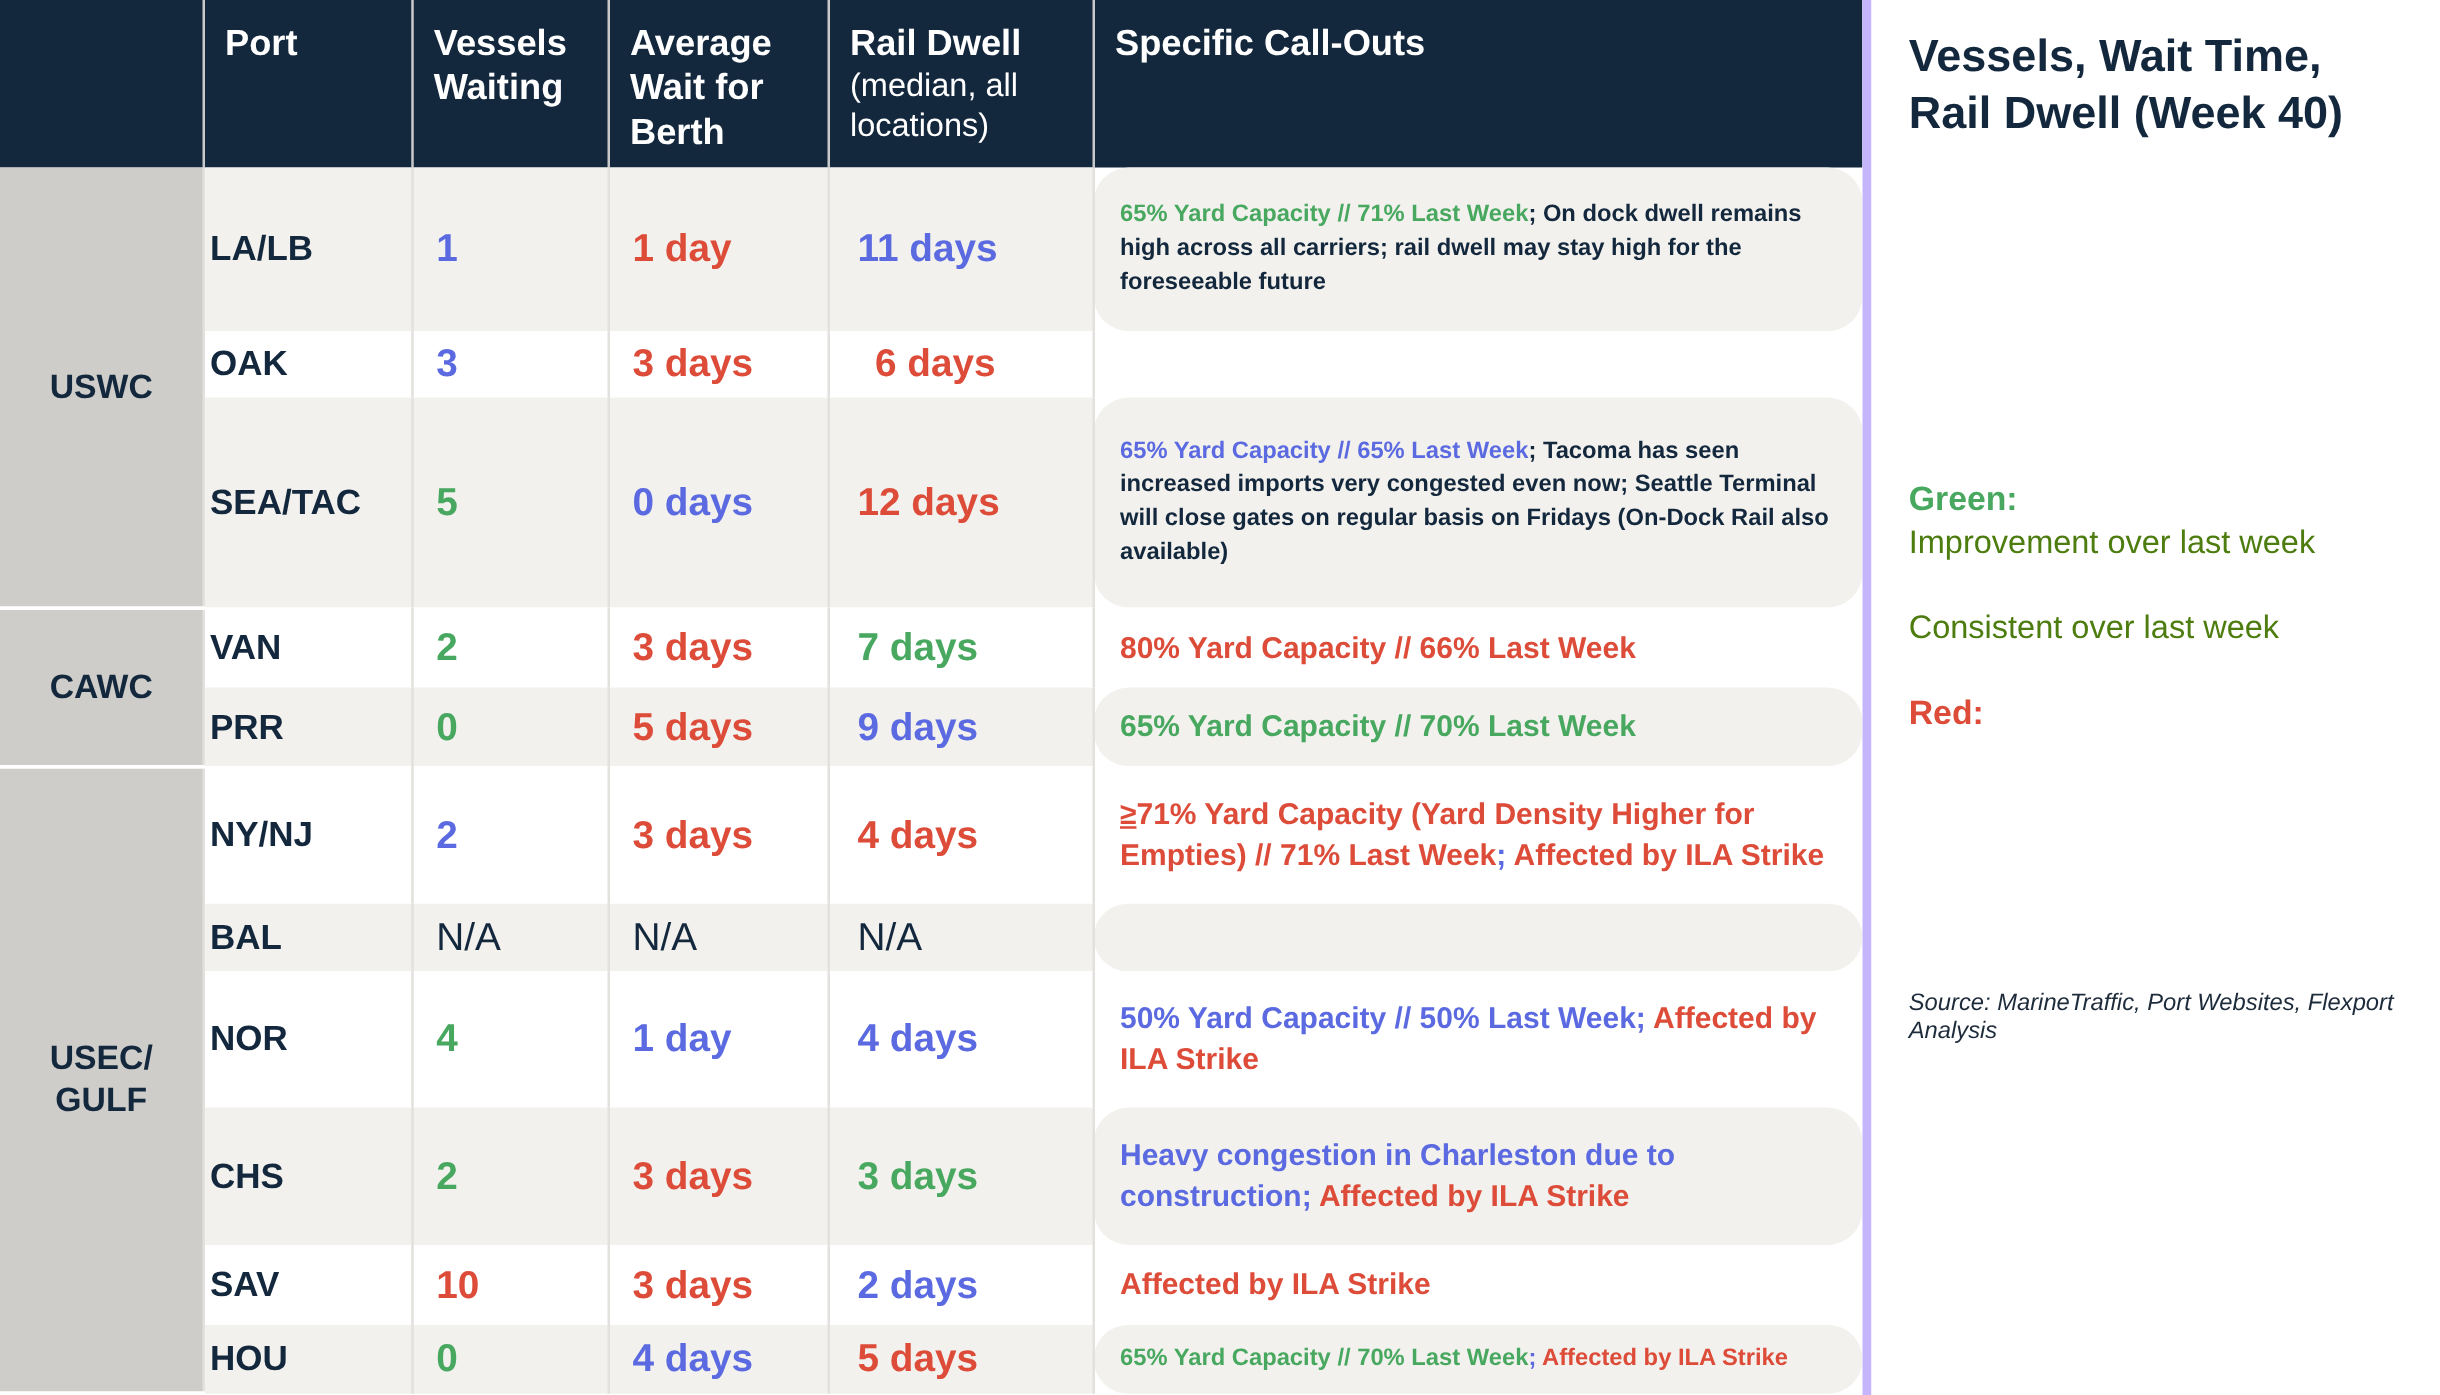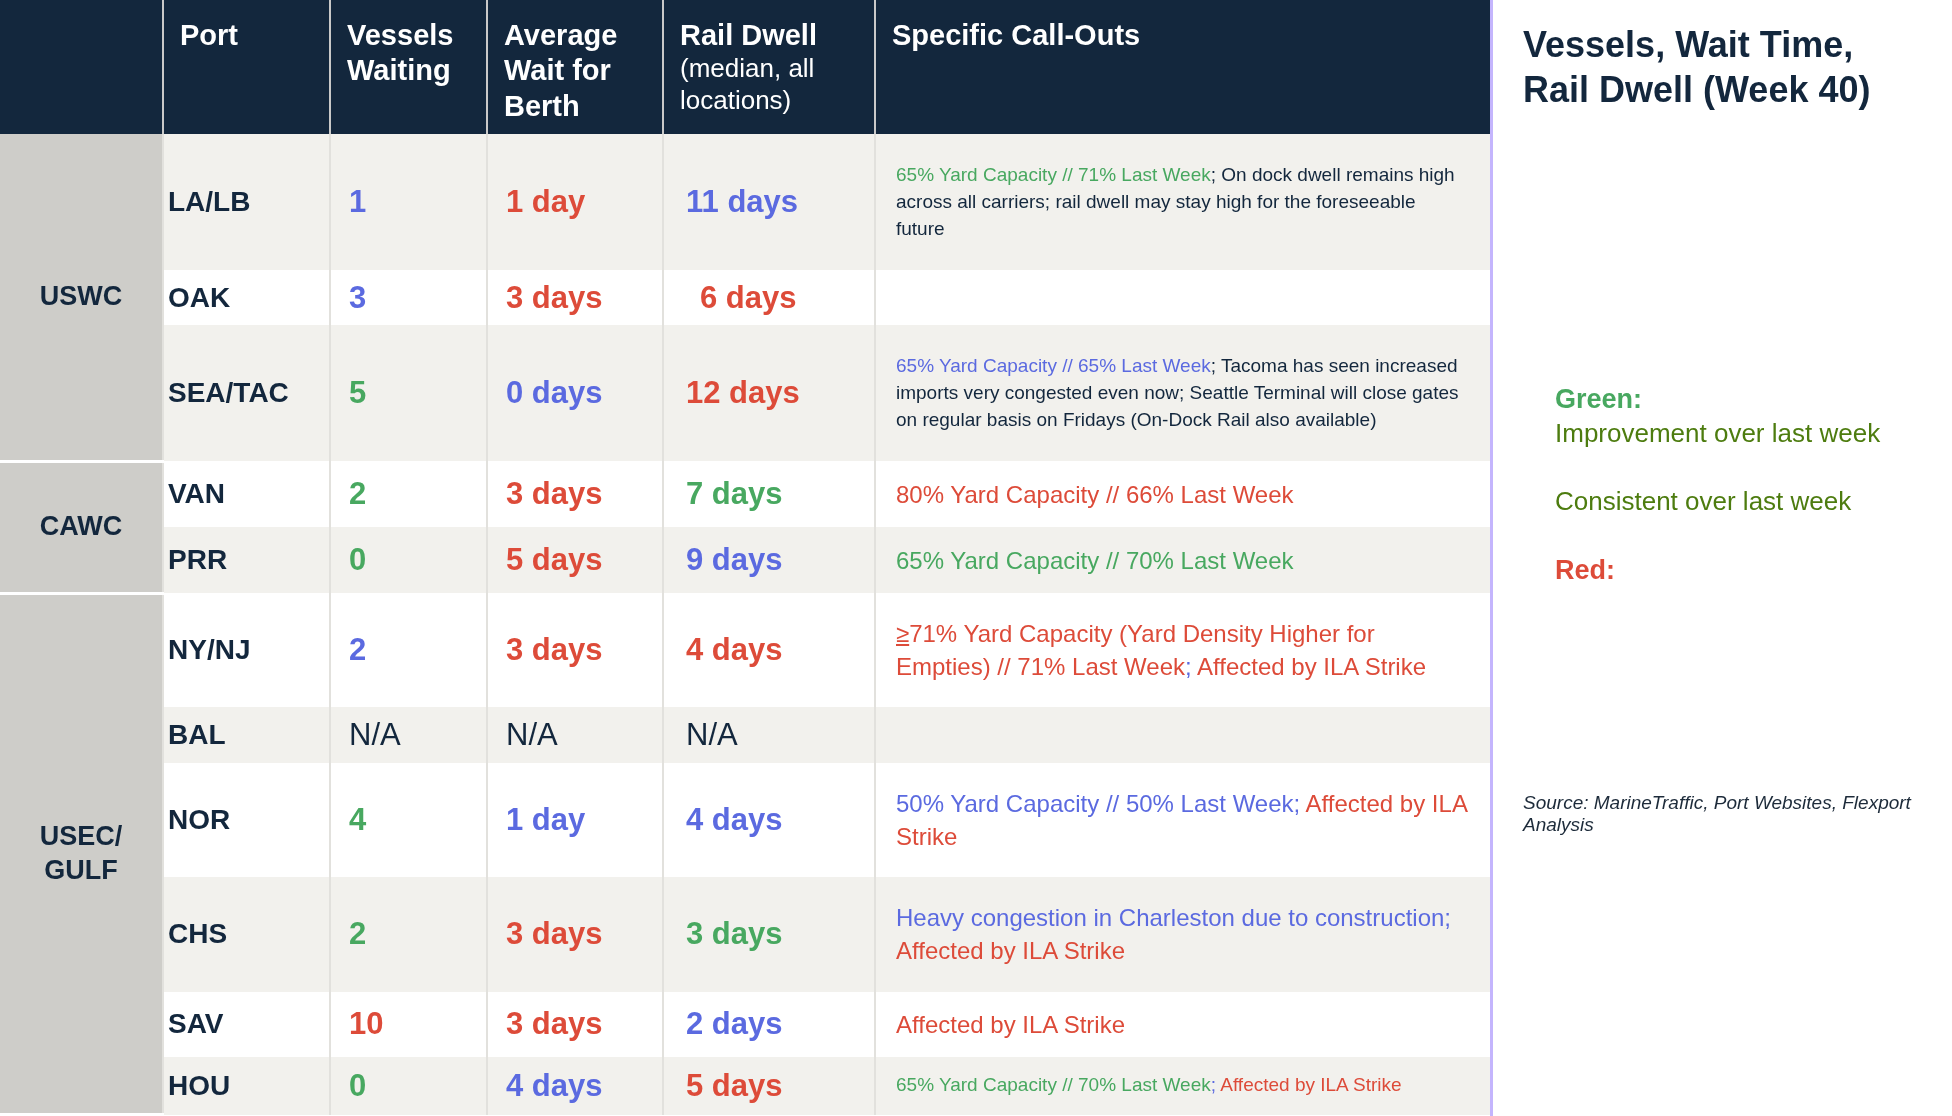--- a/index.html
+++ b/index.html
@@ -97,61 +97,62 @@
     padding-left: 18px;
   }
   td.rail-cell {
     font-size: 31px;
     font-weight: bold;
     padding-left: 22px;
   }
   td.rail-cell.indent-extra { padding-left: 36px; }
   td.call-cell {
     font-size: 19px;
-    font-weight: normal;
+    font-weight: bold;
     padding: 6px 22px 6px 20px;
     line-height: 1.42;
     border-right: none;
+    border-radius: 28px;
   }
   td.call-cell.big {
     font-size: 24px;
     line-height: 1.38;
   }
   .na { color: #13273d; font-weight: normal !important; }
 
   .green { color: #48a860; }
   .blue  { color: #5b6ae0; }
   .red   { color: #dd4b39; }
   .navy  { color: #13273d; }
   .u { text-decoration: underline; }
 
   
   .right-panel {
     width: 454px;
     height: 1116px;
     background: #ffffff;
-    border-left: 3px solid #c4b5fd;
+    border-left: 7px solid #c4b5fd;
     box-sizing: border-box;
     padding: 22px 26px 0 30px;
     position: relative;
   }
   .panel-title {
     color: #13273d;
     font-size: 36px;
     font-weight: bold;
     line-height: 1.25;
     margin: 0 0 0 0;
   }
   .legend {
     position: absolute;
     top: 382px;
     left: 30px;
     right: 20px;
   }
-  .legend-block { margin-bottom: 34px; margin-left: 32px; }
+  .legend-block { margin-bottom: 34px; }
   .legend-term {
     font-size: 27px;
     font-weight: bold;
     line-height: 1.3;
   }
   .legend-desc {
     font-size: 26px;
     color: #4d7c0f;
     line-height: 1.3;
   }

